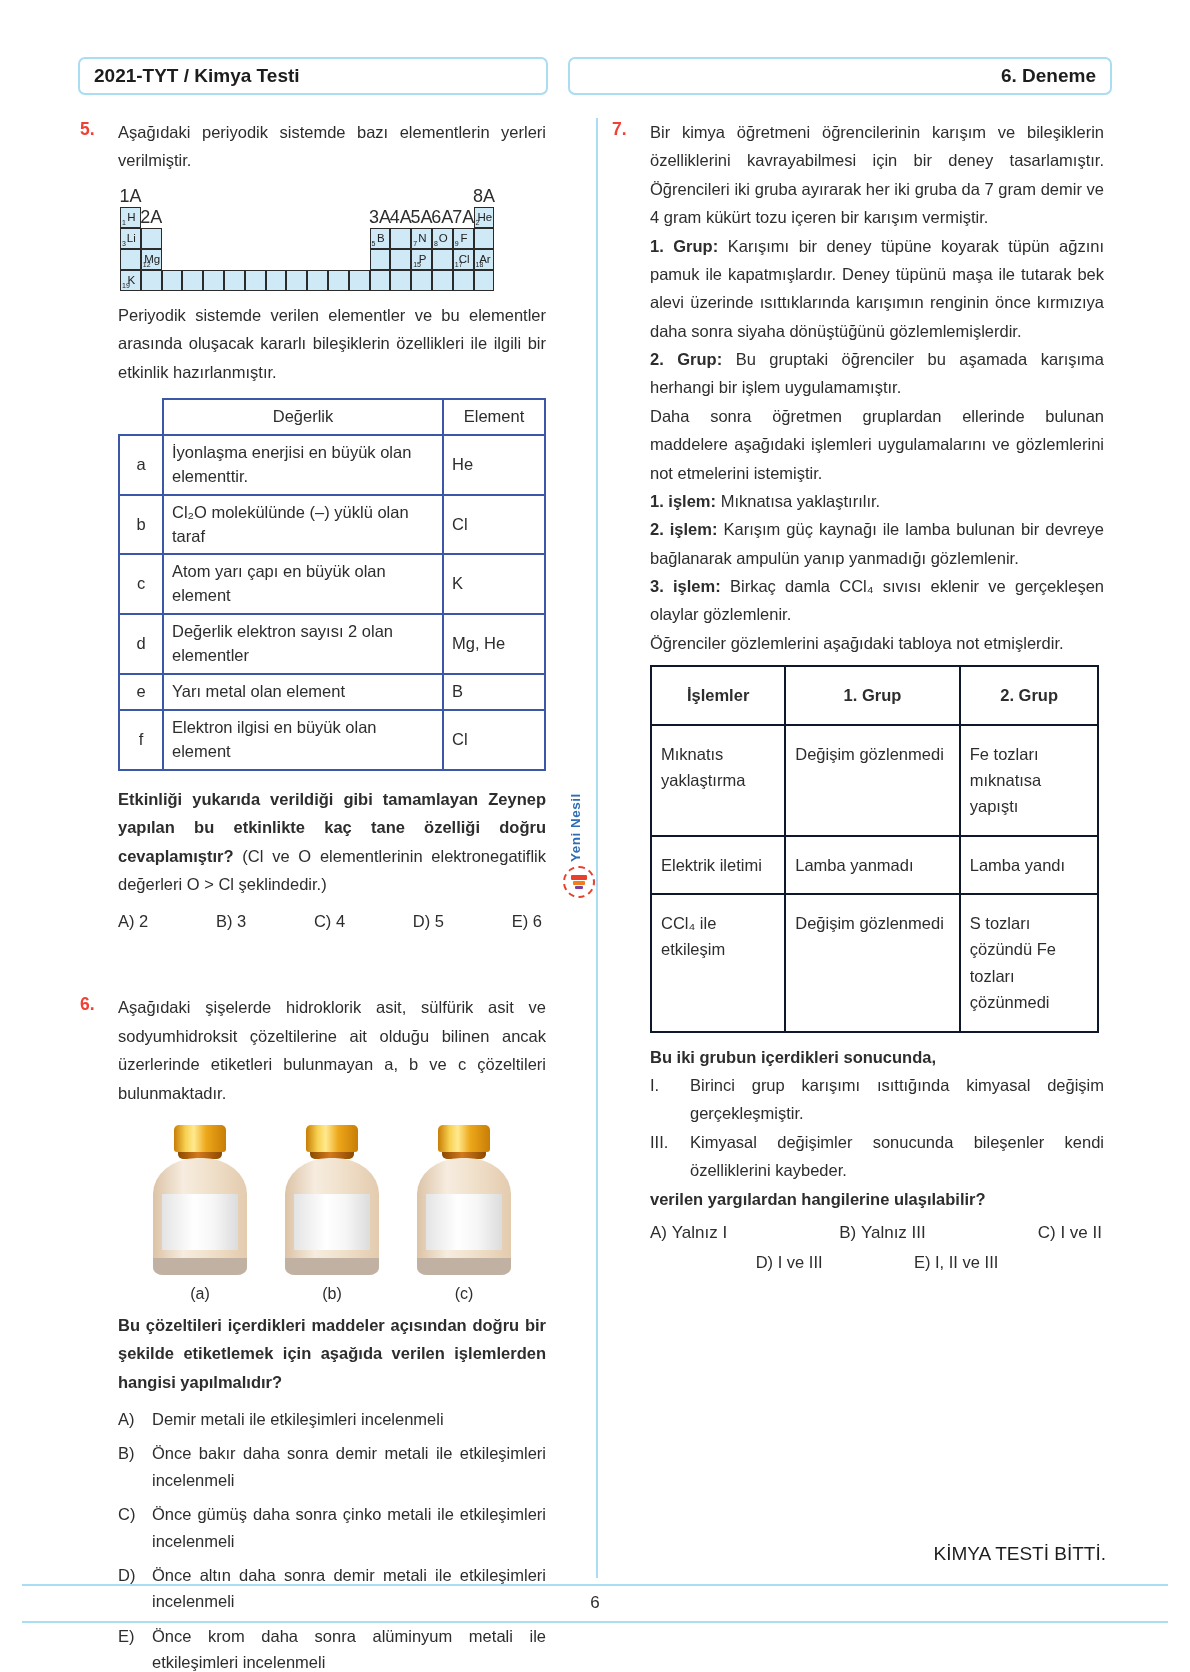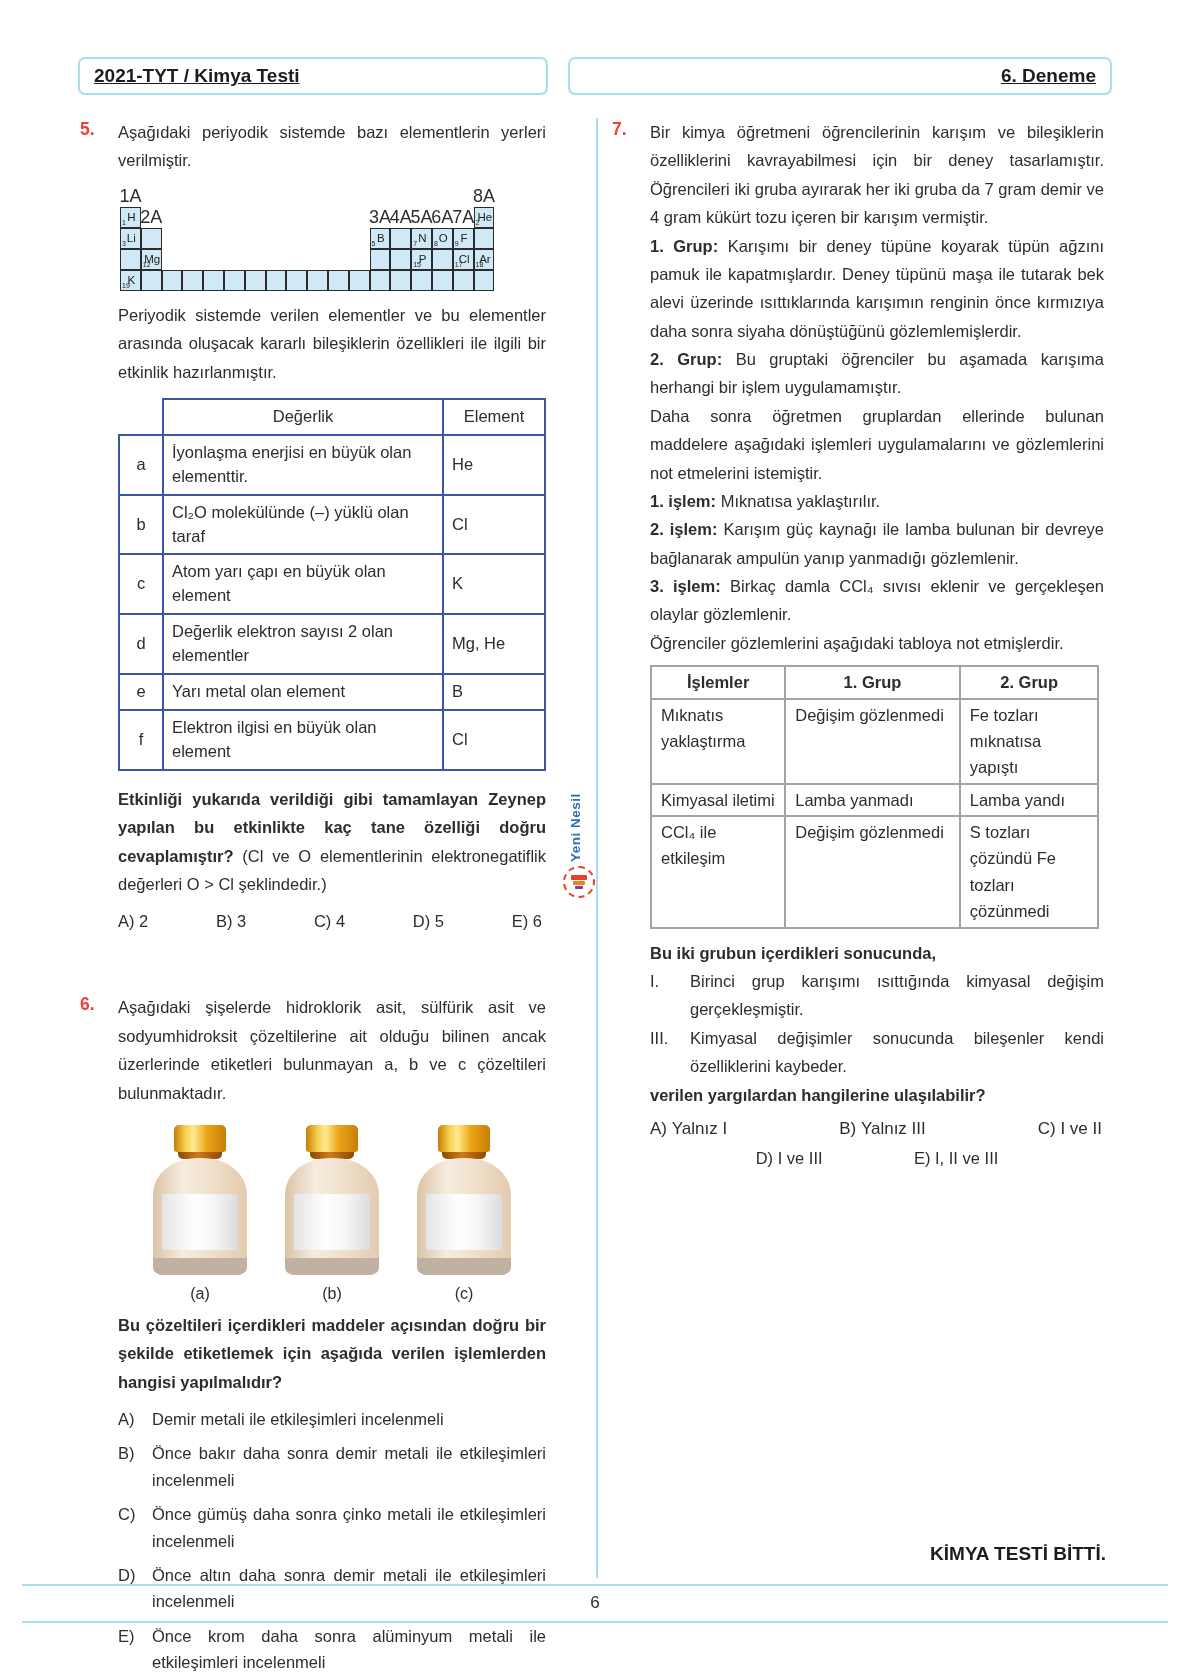--- a/index.html
+++ b/index.html
@@ -2,21 +2,21 @@
 <html><head>
 <meta charset="utf-8">
 <style>
   html,body{margin:0;padding:0;background:#ffffff;}
   .page{position:relative;width:1190px;height:1672px;background:#fff;overflow:hidden;
         font-family:"Liberation Sans",sans-serif;color:#2d2d2d;}
 
   
   .header-row{position:absolute;top:57px;left:78px;right:78px;display:flex;gap:20px;}
   .header-box{border:2px solid #aadcf2;border-radius:7px;height:34px;display:flex;align-items:center;
-              padding:0 14px;font-weight:bold;font-size:19px;color:#1d1d1d;text-decoration:underline;}
+              padding:0 14px;font-weight:bold;font-size:19px;color:#1d1d1d;}
   .hb-left{width:438px;}
   .hb-right{flex:1;justify-content:flex-end;}
 
   
   .divider{position:absolute;left:596px;top:118px;height:1460px;width:2px;background:#aadcf2;}
   .col-left{position:absolute;left:80px;top:118px;width:466px;}
   .col-right{position:absolute;left:612px;top:118px;width:492px;}
 
   .q{display:flex;}
   .qnum{width:38px;flex:0 0 38px;color:#ef4136;font-weight:bold;font-size:17.5px;padding-top:1px;}
@@ -60,21 +60,21 @@
   .bfoot{position:absolute;left:0;right:0;bottom:0;height:17px;background:#c0b1a3;}
   .bottle-label-text{margin-top:10px;font-size:16px;color:#2d2d2d;}
 
   .optlist{margin-top:10px;}
   .opt-row{display:flex;margin:8px 0;font-size:16.5px;line-height:1.6;}
   .opt-letter{width:34px;flex:0 0 34px;}
   .opt-text{flex:1;text-align:justify;}
 
   
   .obstable{border-collapse:collapse;width:99%;font-size:16.5px;line-height:1.6;margin:8px 0 10px 0;}
-  .obstable th,.obstable td{border:2px solid #a3a3a3;padding:2px 9px;color:#2d2d2d;}
+  .obstable th,.obstable td{border:2px solid #0f172a;padding:15px 9px;color:#2d2d2d;}
   .obstable th{font-weight:bold;text-align:center;}
   .obstable td{text-align:left;vertical-align:top;}
   .obstable .c1{width:30%;}
   .obstable .c2{width:39%;}
   .obstable .c3{width:31%;}
 
   .stmt{display:flex;font-size:16.5px;line-height:1.72;}
   .stmt-num{width:40px;flex:0 0 40px;}
   .stmt-text{flex:1;text-align:justify;}
 
@@ -85,21 +85,21 @@
   .logo{position:absolute;left:556px;top:762px;width:44px;height:150px;}
   .logo-text{position:absolute;left:12px;top:0;height:100px;writing-mode:vertical-rl;transform:rotate(180deg);
              font-size:13.5px;font-weight:bold;color:#2f6db5;letter-spacing:.5px;white-space:nowrap;}
   .logo-icon{position:absolute;left:7px;top:104px;width:28px;height:28px;border:2px dashed #e8402d;
              border-radius:50%;display:flex;flex-direction:column;align-items:center;justify-content:center;gap:1px;}
   .logo-bar1{width:16px;height:5px;background:#e8402d;border-radius:1px;}
   .logo-bar2{width:12px;height:4px;background:#f07f1a;border-radius:1px;}
   .logo-bar3{width:8px;height:3px;background:#7b3fa0;border-radius:1px;}
 
   
-  .end-note{position:absolute;right:84px;top:1543px;font-weight:bold;font-size:19px;color:#1d1d1d;}
+  .end-note{position:absolute;right:84px;top:1543px;font-weight:normal;font-size:19px;color:#1d1d1d;}
   .f-line1{position:absolute;left:22px;right:22px;top:1584px;height:2px;background:#aadcf2;}
   .f-line2{position:absolute;left:22px;right:22px;top:1621px;height:2px;background:#aadcf2;}
   .page-num{position:absolute;left:0;right:0;top:1593px;text-align:center;font-size:17px;color:#2d2d2d;}
 </style>
 </head>
 <body>
 
 <div class="page">
 
   <div class="header-row">
@@ -347,21 +347,21 @@
             <th class="c1">İşlemler</th>
             <th class="c2">1. Grup</th>
             <th class="c3">2. Grup</th>
           </tr>
           <tr>
             <td>Mıknatıs yaklaştırma</td>
             <td>Değişim gözlenmedi</td>
             <td>Fe tozları mıknatısa yapıştı</td>
           </tr>
           <tr>
-            <td>Kimyasal iletimi</td>
+            <td>Elektrik iletimi</td>
             <td>Lamba yanmadı</td>
             <td>Lamba yandı</td>
           </tr>
           <tr>
             <td>CCl₄ ile etkileşim</td>
             <td>Değişim gözlenmedi</td>
             <td>S tozları çözündü Fe tozları çözünmedi</td>
           </tr>
         </tbody>
           </table>

